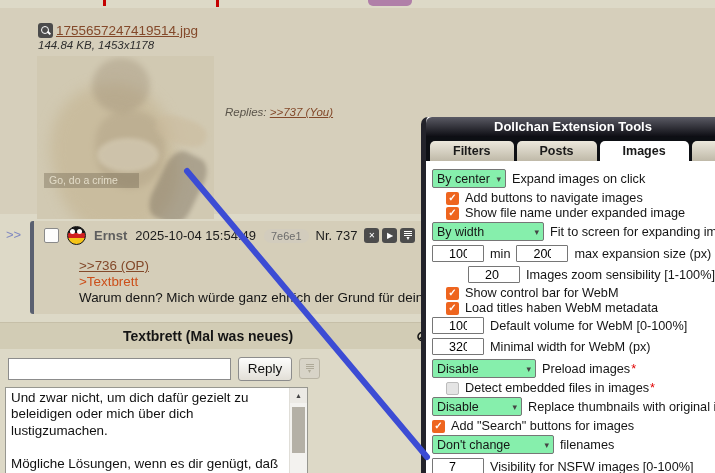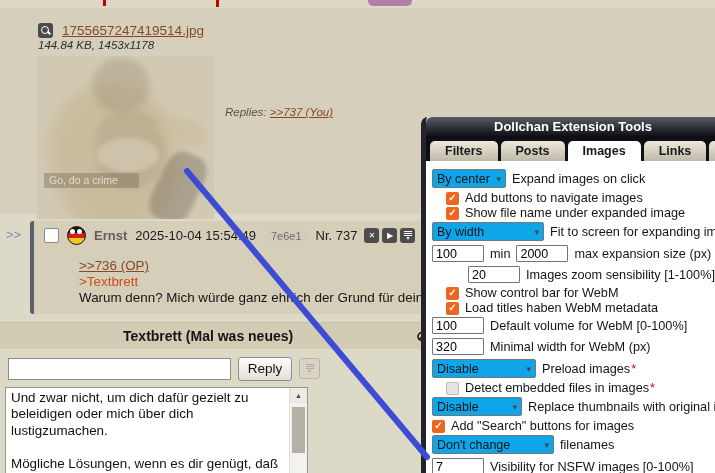--- a/index.html
+++ b/index.html
@@ -6,21 +6,21 @@
   #page{position:relative;width:715px;height:473px;overflow:hidden;
         background:#ddd9c7;font-family:"Liberation Sans",sans-serif;color:#151515;}
   .abs{position:absolute}
 
   
   .redfrag{position:absolute;top:0;width:3px;height:6px;background:#c40000}
   .purplepill{position:absolute;top:0;left:368px;width:44px;height:6px;background:#b07fa8;border-radius:0 0 5px 5px}
 
   
   #op{left:0;top:8px;width:715px;height:206px;background:#d6cfbb}
-  #fileinfo{left:38px;top:13px;height:18px;display:flex;align-items:center;gap:9px}
+  #fileinfo{left:38px;top:13px;height:18px;display:flex;align-items:center;gap:3px}
   .magbtn{width:15px;height:15px;background:#4b4b4b;border-radius:3px;position:relative;flex:0 0 auto}
   .magbtn .ring{position:absolute;left:3px;top:3px;width:6px;height:6px;border:1.6px solid #fff;border-radius:50%}
   .magbtn .handle{position:absolute;left:9px;top:9px;width:4px;height:1.8px;background:#fff;transform:rotate(45deg)}
   .filelink{color:#83492a;text-decoration:underline;font-size:13.5px;cursor:pointer}
   .filemeta{left:38px;top:31px;font-size:11.5px;font-style:italic;color:#2e2e2e}
   #thumb{left:37px;top:48px;width:177px;height:163px;background:#d1c9b2;overflow:hidden;cursor:pointer}
   .t-streak{position:absolute;left:15px;top:28px;width:125px;height:150px;background:#c3b28e;opacity:.55;filter:blur(7px);transform:rotate(-12deg);border-radius:45%}
   .t-head{position:absolute;left:55px;top:2px;width:58px;height:55px;background:#97876f;opacity:.32;filter:blur(3px);border-radius:50%}
   .t-body{position:absolute;left:58px;top:55px;width:70px;height:78px;background:#a39378;opacity:.3;filter:blur(3px);border-radius:45% 45% 55% 55%}
   .t-dress{position:absolute;left:60px;top:82px;width:62px;height:34px;background:#d9d0ba;opacity:.6;filter:blur(2px);border-radius:50%}
@@ -70,33 +70,33 @@
   #draft{position:absolute;left:0;top:0;width:282px;height:88px;border:none;resize:none;outline:none;overflow:hidden;
          font-family:"Liberation Sans",sans-serif;font-size:13.4px;line-height:16.4px;padding:2px 2px 0 5px;color:#111;background:#fff}
   #sbar{position:absolute;right:0;top:0;width:17px;height:100%;background:#f3f2ef;border-left:1px solid #e0ded8}
   #sbar .up{height:15px;display:flex;align-items:center;justify-content:center;font-size:7px;color:#444;background:#eceae5;cursor:pointer}
   #sbar .thumbar{position:absolute;left:2px;top:19px;width:13px;height:46px;background:#b4b0a6;cursor:pointer}
 
   
   #panel{left:421px;top:117px;width:299px;height:360px;background:#fff;border-left:5px solid #23232b;border-radius:7px 0 0 0;z-index:30;box-sizing:border-box}
   #ptitle{height:20px;line-height:20px;background:linear-gradient(#5a5a64,#0c0c12);color:#fff;font-weight:bold;font-size:13px;text-align:center;border-radius:6px 0 0 0}
   #ptabs{height:24px;background:#0d0f14;display:flex;align-items:flex-end;padding:0 0 0 4px;box-sizing:border-box}
-  .tab{padding:3px 15px 3px;background:linear-gradient(#ece8dc,#bfb9a8);border-radius:5px 5px 0 0;font-size:12.5px;font-weight:bold;color:#1a1a1a;margin-right:3px;white-space:nowrap;cursor:pointer}
+  .tab{padding:3px 23px 3px;background:linear-gradient(#ece8dc,#bfb9a8);border-radius:5px 5px 0 0;font-size:12.5px;font-weight:bold;color:#1a1a1a;margin-right:3px;white-space:nowrap;cursor:pointer}
   .tab.active{background:#fff}
   #pbody{padding:7px 0 0 6px;overflow:hidden}
   .prow{display:flex;align-items:center;white-space:nowrap;font-size:12.7px}
   .rsel{height:21px;margin-bottom:2px}
   .rcb{height:14px;margin-bottom:1px}
   .rin{height:19px;margin-bottom:2px}
   .indent{padding-left:14px}
-  .sel{display:inline-flex;justify-content:space-between;align-items:center;border:1px solid #767676;border-radius:2px;background:#0ea5e9;height:19px;padding:0 4px;box-sizing:border-box;font-size:12.5px;cursor:pointer;flex:0 0 auto}
+  .sel{display:inline-flex;justify-content:space-between;align-items:center;border:1px solid #767676;border-radius:2px;background:#86efac;height:19px;padding:0 4px;box-sizing:border-box;font-size:12.5px;cursor:pointer;flex:0 0 auto}
   .chev{font-size:9px;color:#444;margin-left:5px}
   .plabel{margin-left:6px}
   .mid{margin-left:6px}
-  .pin{height:17px;border:1px solid #767676;border-radius:1px;font-size:12.5px;padding:0 3px;font-family:"Liberation Sans",sans-serif;box-sizing:border-box}
+  .pin{height:17px;border:1px solid #767676;border-radius:1px;font-size:12.5px;padding:0 16px;font-family:"Liberation Sans",sans-serif;box-sizing:border-box}
   .cb{width:13px;height:13px;border-radius:2px;display:inline-flex;align-items:center;justify-content:center;flex:0 0 auto;cursor:pointer}
   .cb.on{background:#ee651f}
   .cb.on .ck{color:#fff;font-size:10px;font-weight:bold;line-height:1}
   .cb.off{background:#e4e4e4;border:1px solid #bcbcbc;box-sizing:border-box}
   .ast{color:#e00000;margin-left:1px}
 
   
   #blueline{left:0;top:0;width:715px;height:473px;z-index:50;pointer-events:none}
 </style>
 </head>

